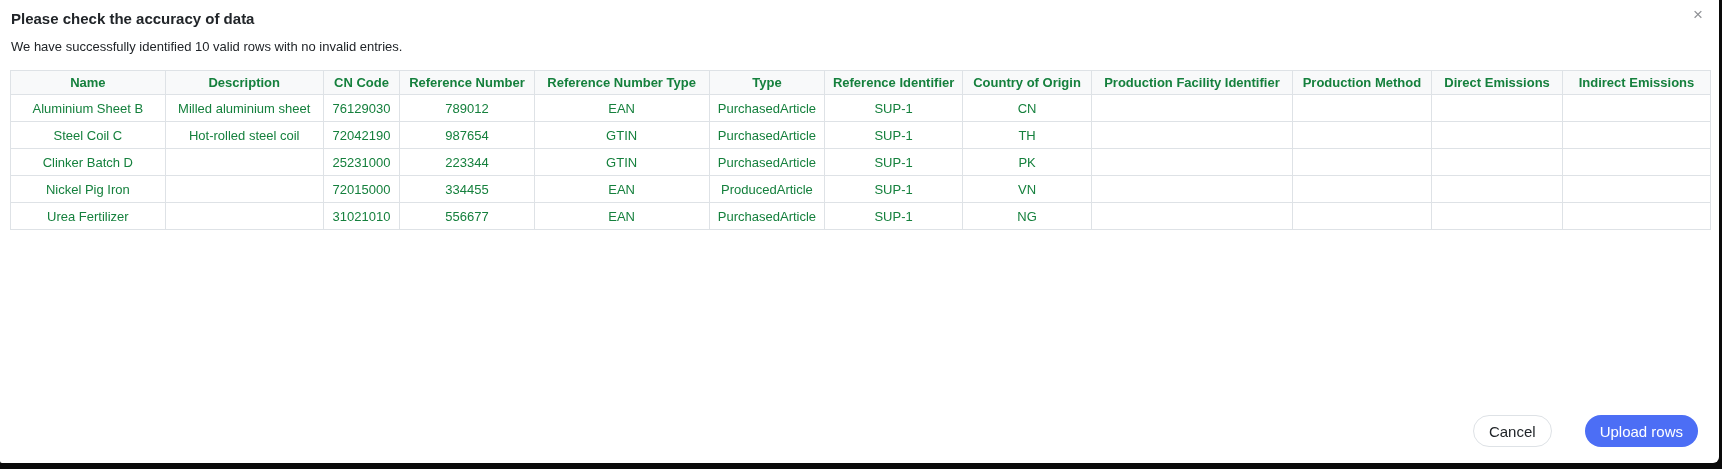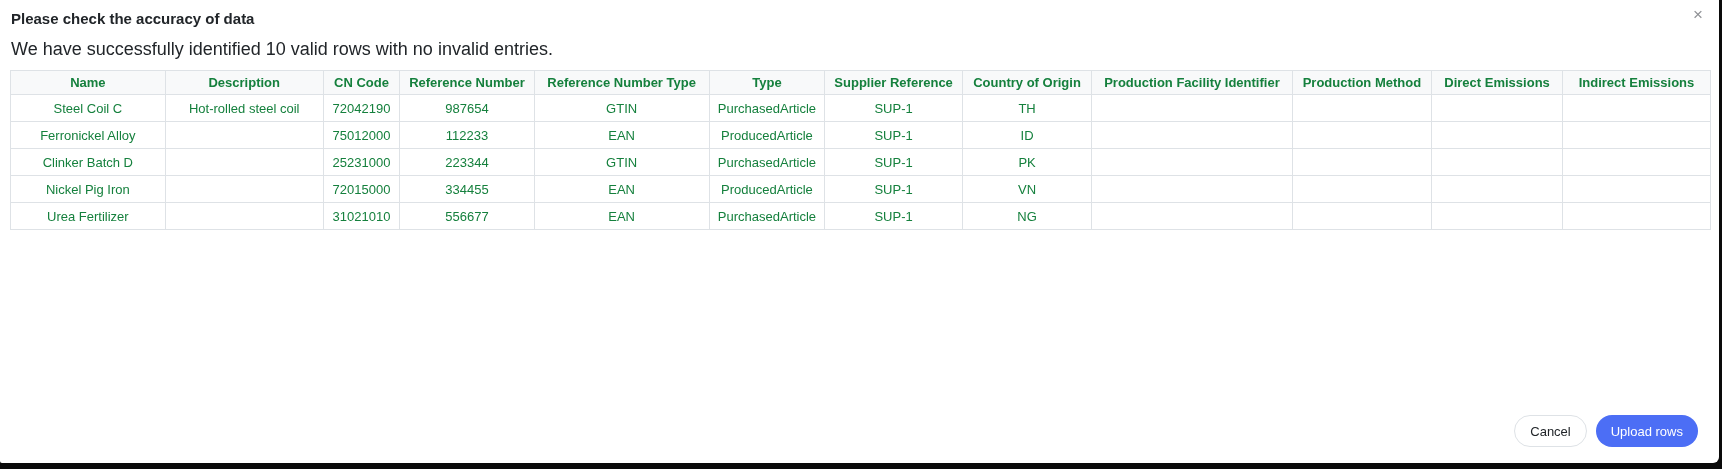--- a/index.html
+++ b/index.html
@@ -16,21 +16,21 @@
     background: #ffffff;
     border-bottom-right-radius: 6px;
     border-bottom-left-radius: 2px;
   }
   .modal-title {
     position: absolute; left: 11px; top: 10px;
     font-size: 15px; font-weight: bold; color: #212529;
   }
   .modal-subtitle {
     position: absolute; left: 11px; top: 39px;
-    font-size: 18px; color: #212529;
+    font-size: 13px; color: #212529;
   }
   .close-btn {
     position: absolute; right: 16px; top: 6px;
     font-size: 17px; color: #909296; line-height: 1;
     cursor: pointer; background: none; border: none;
     font-family: "Liberation Sans", sans-serif;
   }
   table.data-table {
     position: absolute; left: 10px; top: 70px;
     width: 1701px;
@@ -53,23 +53,24 @@
   table.data-table td {
     background: #ffffff;
     height: 27px;
   }
   .footer {
     position: absolute; right: 21px; top: 415px;
     display: flex; gap: 9px;
   }
   .btn {
     height: 32px; border-radius: 16px;
-    font-size: 13px; cursor: pointer;
+    font-size: 15px; cursor: pointer;
     font-family: "Liberation Sans", sans-serif;
     padding: 0 15px;
+    margin-left: 24px;
   }
   .btn-cancel {
     background: #ffffff; color: #212529;
     border: 1px solid #dee2e6;
   }
   .btn-upload {
     background: var(--accent, #4c6ef5); color: #ffffff;
     border: none;
   }
 </style>
@@ -101,58 +102,58 @@
           <col style="width: 8.7%;">
         </colgroup>
       <thead>
         <tr>
             <th>Name</th>
             <th>Description</th>
             <th>CN Code</th>
             <th>Reference Number</th>
             <th>Reference Number Type</th>
             <th>Type</th>
-            <th>Supplier Reference</th>
+            <th>Reference Identifier</th>
             <th>Country of Origin</th>
             <th>Production Facility Identifier</th>
             <th>Production Method</th>
             <th>Direct Emissions</th>
             <th>Indirect Emissions</th>
           </tr>
       </thead>
       <tbody>
           <tr>
+            <td>Aluminium Sheet B</td>
+            <td>Milled aluminium sheet</td>
+            <td>76129030</td>
+            <td>789012</td>
+            <td>EAN</td>
+            <td>PurchasedArticle</td>
+            <td>SUP-1</td>
+            <td>CN</td>
+            <td></td>
+            <td></td>
+            <td></td>
+            <td></td>
+          </tr>
+          <tr>
             <td>Steel Coil C</td>
             <td>Hot-rolled steel coil</td>
             <td>72042190</td>
             <td>987654</td>
             <td>GTIN</td>
             <td>PurchasedArticle</td>
             <td>SUP-1</td>
             <td>TH</td>
             <td></td>
             <td></td>
             <td></td>
             <td></td>
           </tr>
           <tr>
-            <td>Ferronickel Alloy</td>
-            <td></td>
-            <td>75012000</td>
-            <td>112233</td>
-            <td>EAN</td>
-            <td>ProducedArticle</td>
-            <td>SUP-1</td>
-            <td>ID</td>
-            <td></td>
-            <td></td>
-            <td></td>
-            <td></td>
-          </tr>
-          <tr>
             <td>Clinker Batch D</td>
             <td></td>
             <td>25231000</td>
             <td>223344</td>
             <td>GTIN</td>
             <td>PurchasedArticle</td>
             <td>SUP-1</td>
             <td>PK</td>
             <td></td>
             <td></td>

